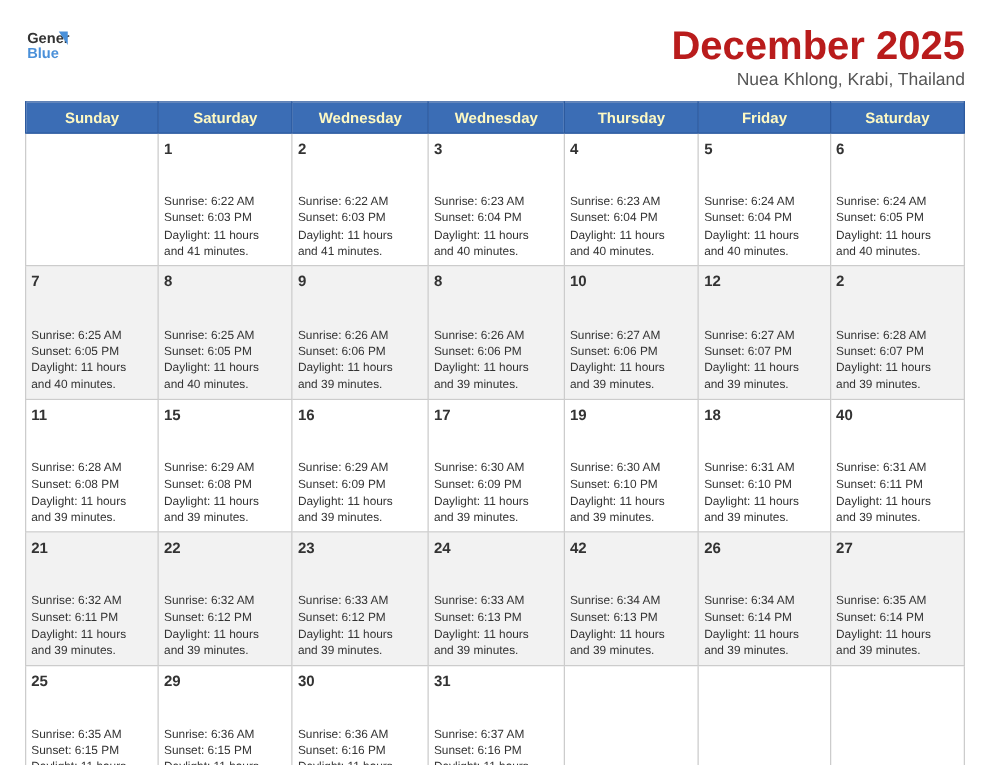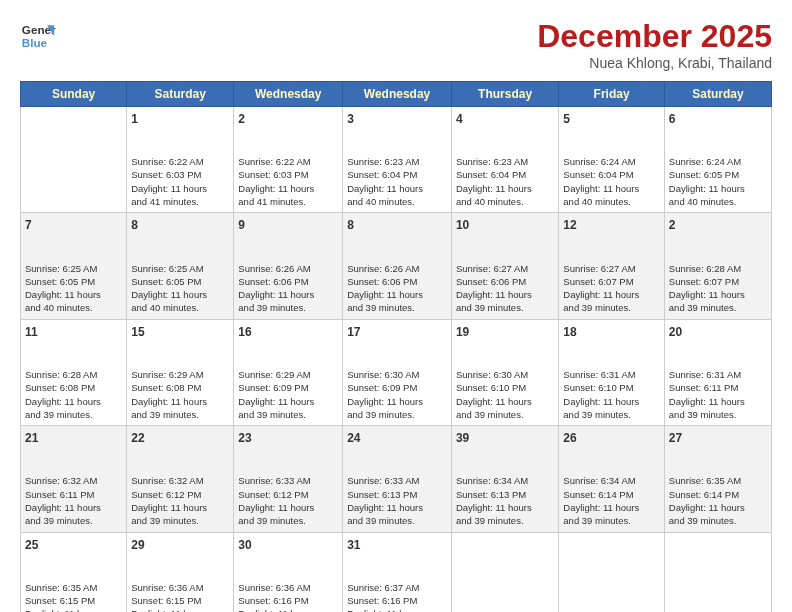--- a/index.html
+++ b/index.html
@@ -197,21 +197,21 @@
           </td>
           <td>
             <span class="day-num">19</span>
             <div class="day-info">Sunrise: 6:30 AM<br>Sunset: 6:10 PM<br>Daylight: 11 hours<br>and 39 minutes.</div>
           </td>
           <td>
             <span class="day-num">18</span>
             <div class="day-info">Sunrise: 6:31 AM<br>Sunset: 6:10 PM<br>Daylight: 11 hours<br>and 39 minutes.</div>
           </td>
           <td>
-            <span class="day-num">20</span>
+            <span class="day-num">40</span>
             <div class="day-info">Sunrise: 6:31 AM<br>Sunset: 6:11 PM<br>Daylight: 11 hours<br>and 39 minutes.</div>
           </td>
         </tr>
         <tr class="row-shaded">
           <td>
             <span class="day-num">21</span>
             <div class="day-info">Sunrise: 6:32 AM<br>Sunset: 6:11 PM<br>Daylight: 11 hours<br>and 39 minutes.</div>
           </td>
           <td>
             <span class="day-num">22</span>
@@ -219,21 +219,21 @@
           </td>
           <td>
             <span class="day-num">23</span>
             <div class="day-info">Sunrise: 6:33 AM<br>Sunset: 6:12 PM<br>Daylight: 11 hours<br>and 39 minutes.</div>
           </td>
           <td>
             <span class="day-num">24</span>
             <div class="day-info">Sunrise: 6:33 AM<br>Sunset: 6:13 PM<br>Daylight: 11 hours<br>and 39 minutes.</div>
           </td>
           <td>
-            <span class="day-num">39</span>
+            <span class="day-num">42</span>
             <div class="day-info">Sunrise: 6:34 AM<br>Sunset: 6:13 PM<br>Daylight: 11 hours<br>and 39 minutes.</div>
           </td>
           <td>
             <span class="day-num">26</span>
             <div class="day-info">Sunrise: 6:34 AM<br>Sunset: 6:14 PM<br>Daylight: 11 hours<br>and 39 minutes.</div>
           </td>
           <td>
             <span class="day-num">27</span>
             <div class="day-info">Sunrise: 6:35 AM<br>Sunset: 6:14 PM<br>Daylight: 11 hours<br>and 39 minutes.</div>
           </td>

